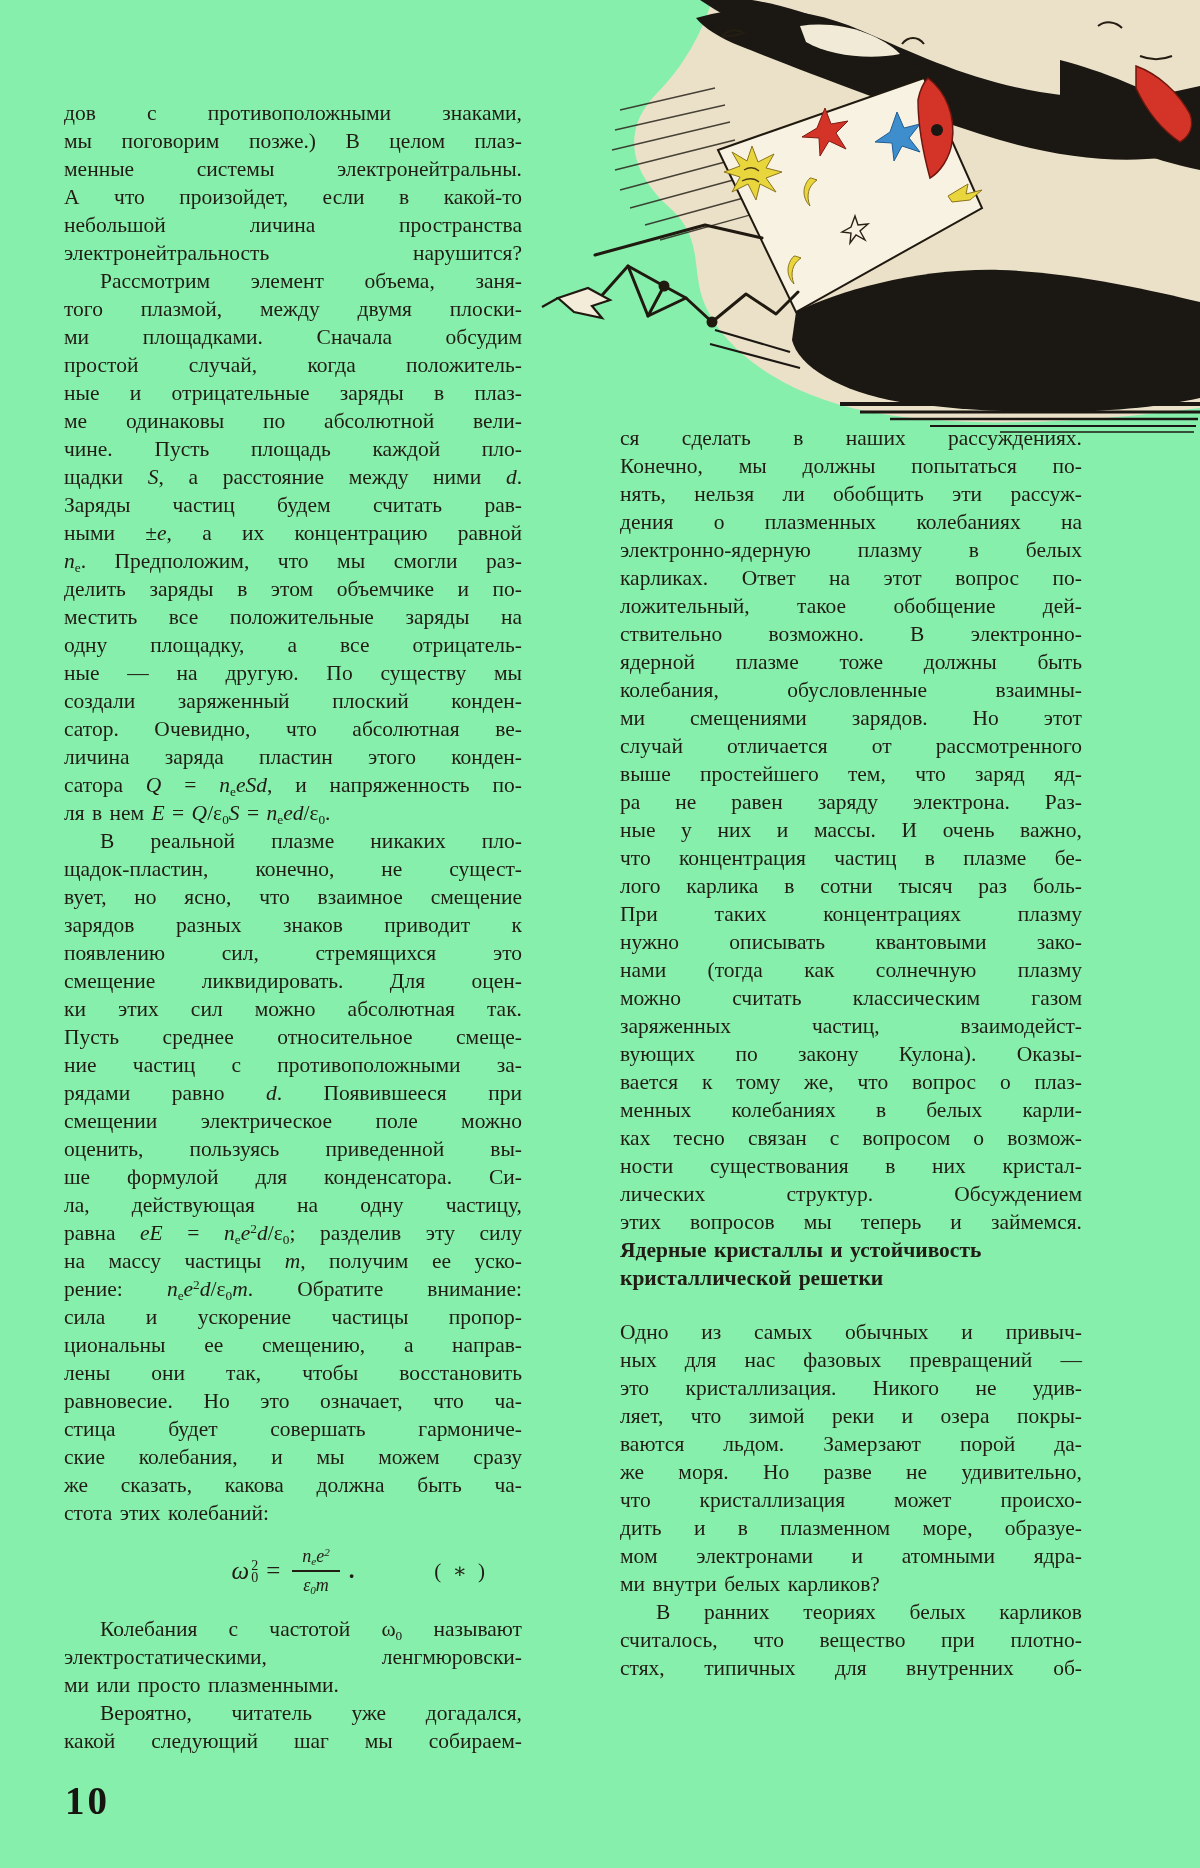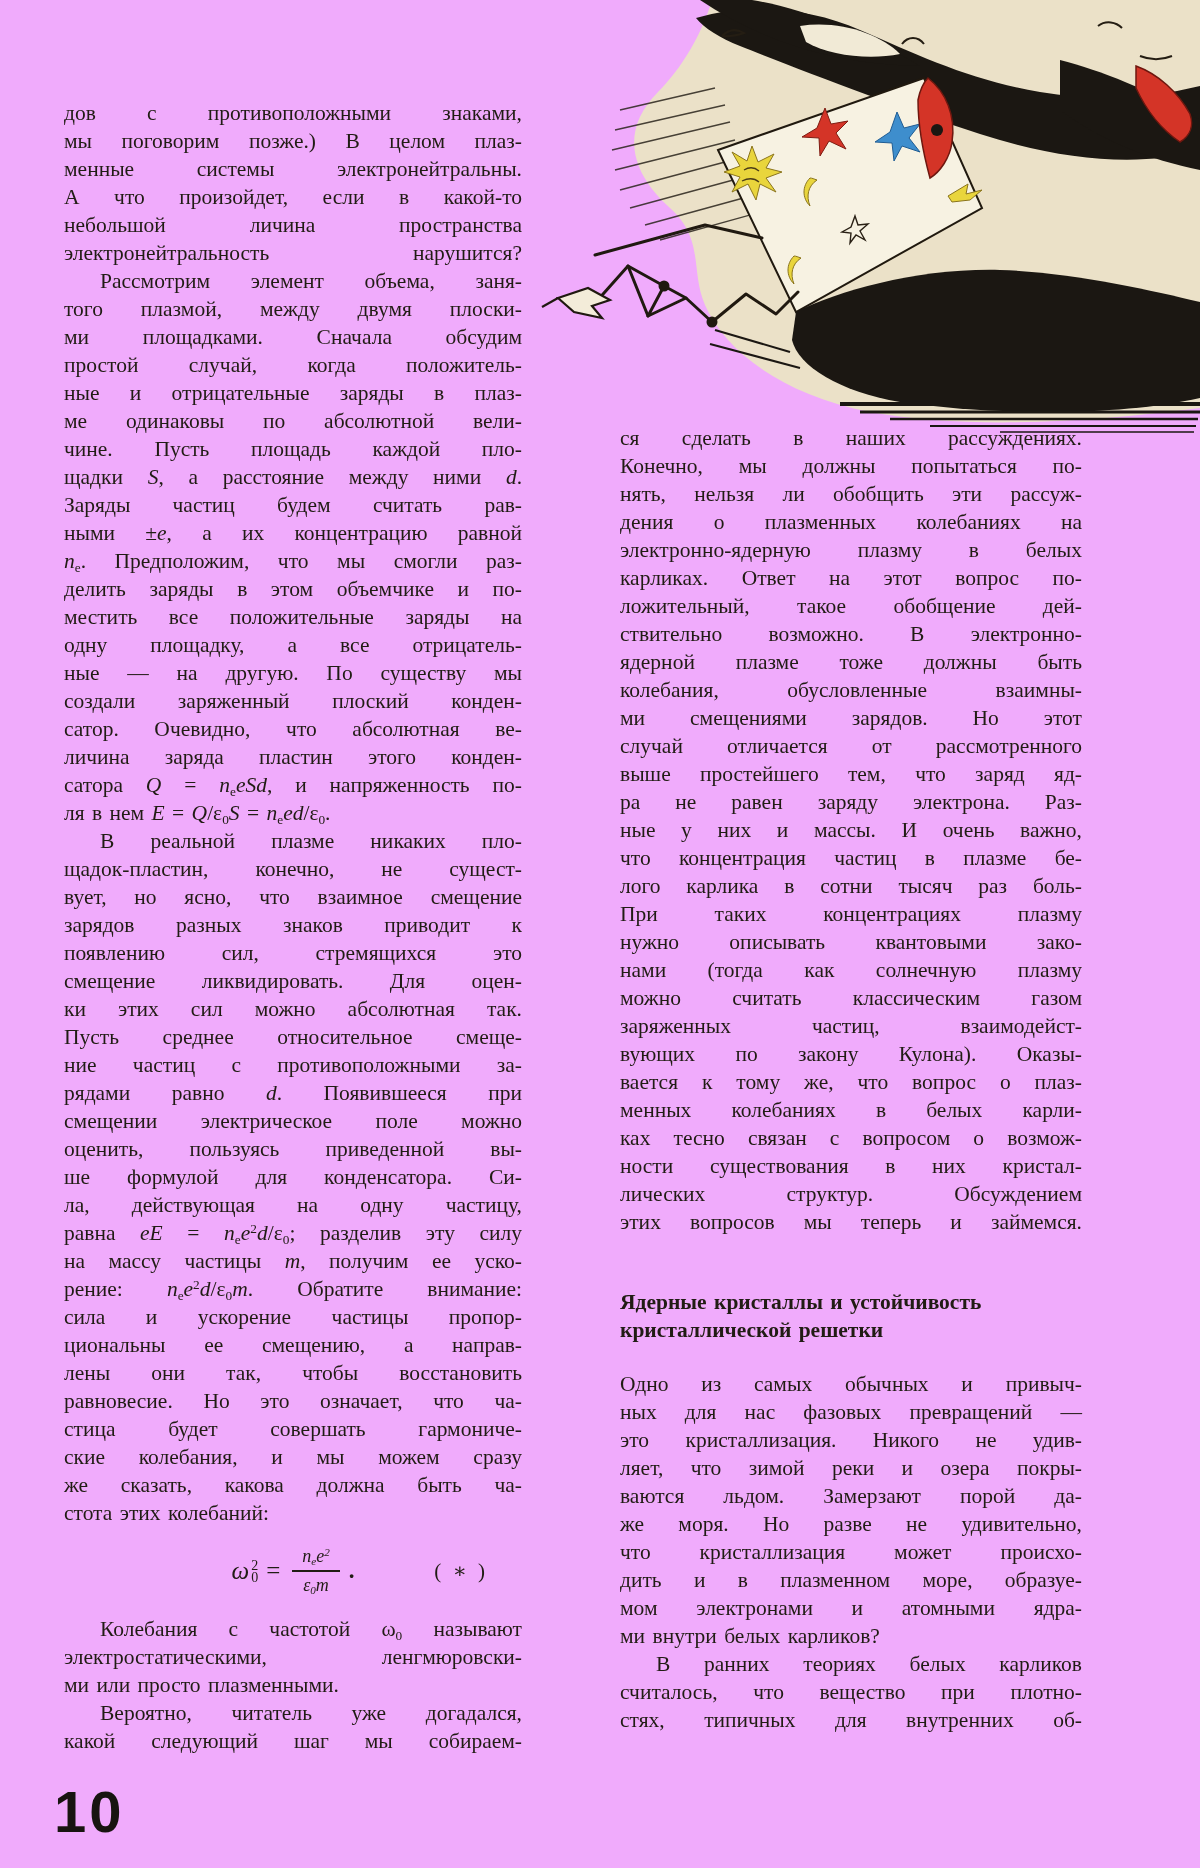--- a/index.html
+++ b/index.html
@@ -1,33 +1,33 @@
 <!DOCTYPE html>
 <html><head>
 <meta charset="utf-8">
 <style>
   html,body{margin:0;padding:0;background:#9a958a;}
   .page{
     position:relative;width:1200px;height:1868px;margin:0 auto;
-    background:#f0abfc;color:#211c14;overflow:hidden;
+    background:#86efac;color:#211c14;overflow:hidden;
     font-family:"Liberation Serif","DejaVu Serif",serif;
   }
   
   .col{position:absolute;}
   .col-left{left:64px;top:99px;width:458px;}
   .col-right{left:620px;top:424px;width:462px;}
   .line{
     height:28px;line-height:28px;font-size:21.5px;
     text-align:justify;text-align-last:justify;
     white-space:nowrap;word-spacing:2px;
   }
   .line.lastline{text-align-last:left;}
   .para{margin:0;}
   .para.indent .line:first-child{text-indent:36px;}
-  .heading{margin-top:52px;margin-bottom:26px;}
+  .heading{margin-bottom:26px;}
   .heading .line{font-weight:bold;text-align:left;text-align-last:left;}
   sub,sup{font-size:62%;line-height:0;}
   sub{vertical-align:-0.28em;}
   sup{vertical-align:0.5em;}
   i{font-style:italic;}
   
   .formula{
     position:relative;height:88px;display:flex;align-items:center;justify-content:center;
     font-size:23px;
   }
@@ -35,23 +35,23 @@
   .ss{display:inline-flex;flex-direction:column;align-items:flex-start;
       font-size:14px;line-height:12px;margin:0 2px 0 2px;font-style:normal;transform:translateY(1px);}
   .f-eq{margin:0 12px 0 6px;font-style:normal;}
   .frac{display:inline-block;text-align:center;vertical-align:middle;font-style:italic;font-size:18px;}
   .frac .num{display:block;padding:0 10px 3px;border-bottom:2px solid #211c14;}
   .frac .den{display:block;padding:3px 10px 0;}
   .f-dot{margin-left:9px;font-weight:bold;}
   .f-tag{position:absolute;right:34px;font-size:21px;letter-spacing:3px;}
   
   .pageno{
-    position:absolute;left:54px;top:1778px;
-    font-family:Liberation Sans, sans-serif;
-    font-size:58px;font-weight:bold;letter-spacing:3px;color:#181410;
+    position:absolute;left:65px;top:1778px;
+    font-family:Liberation Serif, serif;
+    font-size:39px;font-weight:bold;letter-spacing:3px;color:#181410;
   }
   
   .illo{position:absolute;left:500px;top:0;width:700px;height:440px;pointer-events:none;}
 </style>
 </head>
 <body>
 
 <div class="page">
 
   <svg class="illo" viewBox="0 0 700 440" xmlns="http://www.w3.org/2000/svg">

